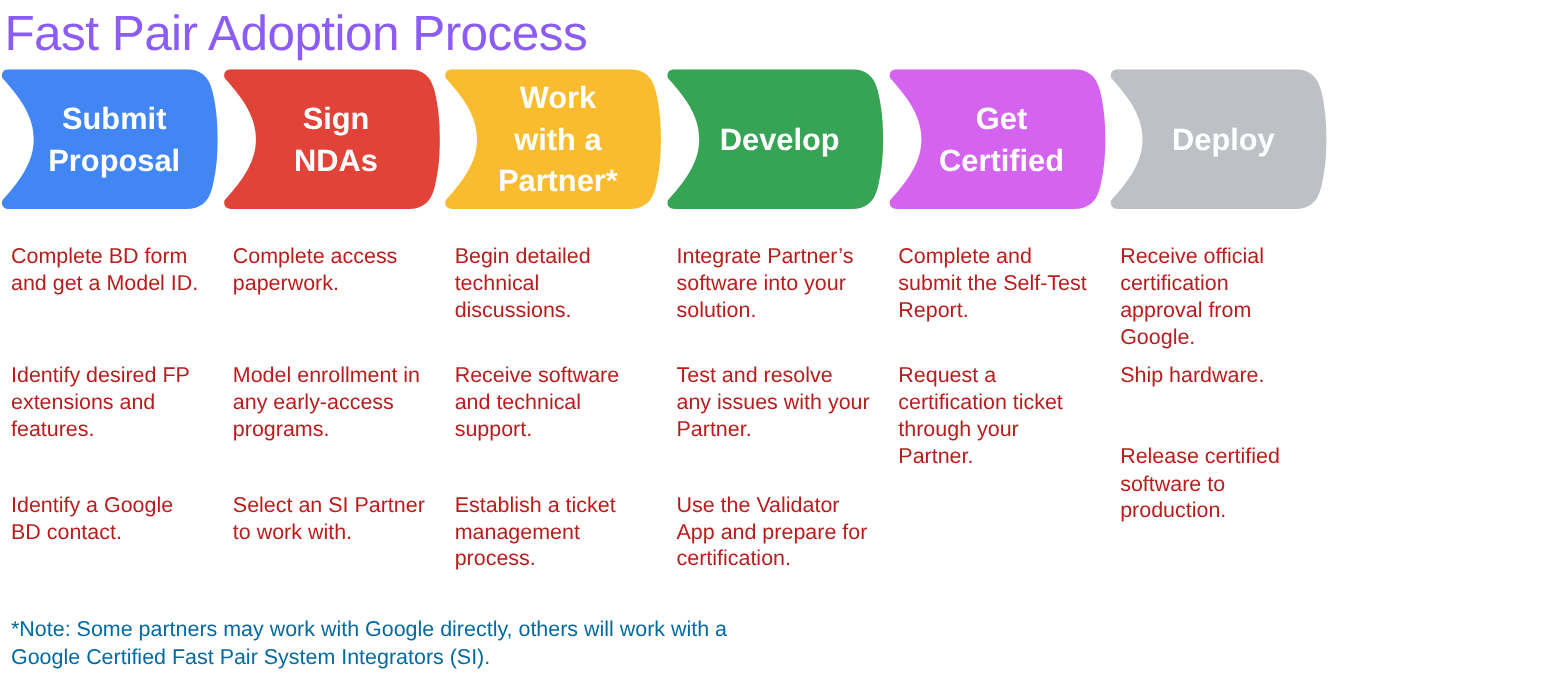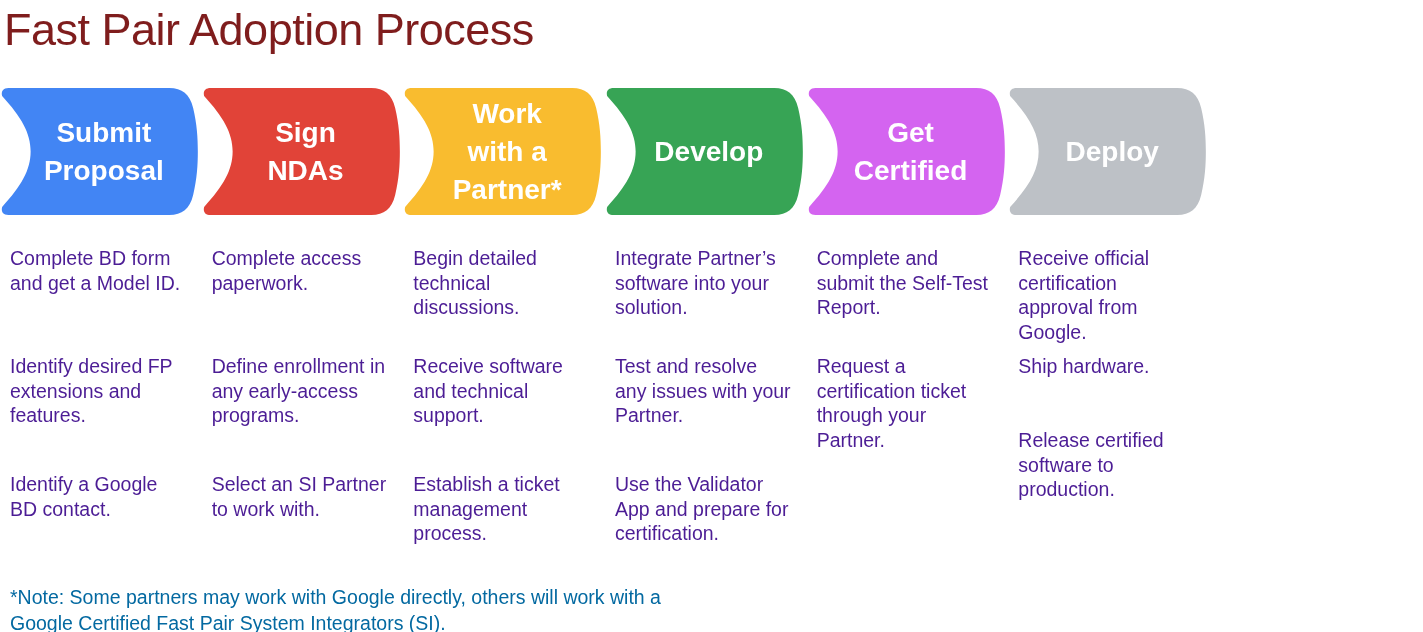--- a/index.html
+++ b/index.html
@@ -6,25 +6,25 @@
   html,body { background:#ffffff; }
   body {
     width:1423px; height:632px;
     font-family:"Liberation Sans","DejaVu Sans",sans-serif;
     overflow:hidden;
   }
   .page { width:1423px; height:632px; position:relative; }
 
   .title {
     padding:4px 0 0 4px;
-    height:88px;
+    height:63px;
     font-size:45px;
     font-weight:400;
     letter-spacing:-0.5px;
-    color:#7f1d1d;
+    color:#8b5cf6;
   }
 
   .columns {
     display:grid;
     grid-template-columns:repeat(6, 1fr);
     width:1210px;
   }
   .col { position:relative; }
 
   .shape-wrap { position:relative; height:127px; width:100%; }
@@ -34,21 +34,21 @@
     display:flex; align-items:center; justify-content:center;
     text-align:center;
     color:#ffffff;
     font-size:28px; font-weight:700; line-height:38px;
     white-space:pre-line;
     padding-left:6px;
   }
 
   .desc {
     font-size:19.5px; line-height:24.5px;
-    color:#4c1d95;
+    color:#b91c1c;
     padding:0 14px 0 10px;
   }
   .r1 { margin-top:31px; height:108px; }
   .r2 { height:118px; }
   .r3 { height:74px; }
 
   .note {
     margin:38px 0 0 10px;
     max-width:712px;
     font-size:19.5px; line-height:26px;
@@ -79,21 +79,21 @@
 
     <div class="col">
       <div class="shape-wrap">
         <svg viewBox="0 0 237 127" preserveAspectRatio="none">
           <path d="M 10 0 L 199 0 C 214 0 223 6 227 20 C 231.5 36 232.5 50 232.5 63.5 C 232.5 77 231.5 91 227 107 C 223 121 214 127 199 127 L 10 127 C 4 127 1 124 2.5 119 C 25 98 36 82 36 63.5 C 36 45 25 29 2.5 8 C 1 3 4 0 10 0 Z" fill="#E14338"></path>
         </svg>
         <div class="step-label">Sign
 NDAs</div>
       </div>
       <p class="desc r1">Complete access paperwork.</p>
-      <p class="desc r2">Define enrollment in any early-access programs.</p>
+      <p class="desc r2">Model enrollment in any early-access programs.</p>
       <p class="desc r3">Select an SI Partner to work with.</p>
     </div>
 
     <div class="col">
       <div class="shape-wrap">
         <svg viewBox="0 0 237 127" preserveAspectRatio="none">
           <path d="M 10 0 L 199 0 C 214 0 223 6 227 20 C 231.5 36 232.5 50 232.5 63.5 C 232.5 77 231.5 91 227 107 C 223 121 214 127 199 127 L 10 127 C 4 127 1 124 2.5 119 C 25 98 36 82 36 63.5 C 36 45 25 29 2.5 8 C 1 3 4 0 10 0 Z" fill="#F9BC2F"></path>
         </svg>
         <div class="step-label">Work
 with a

